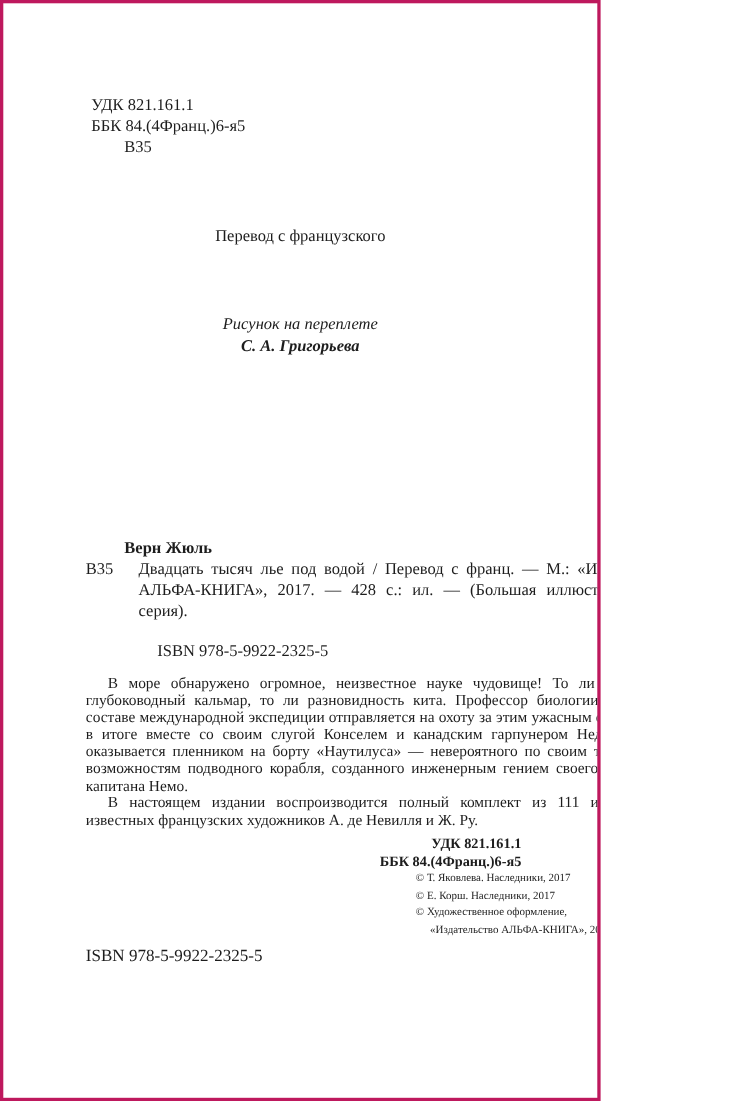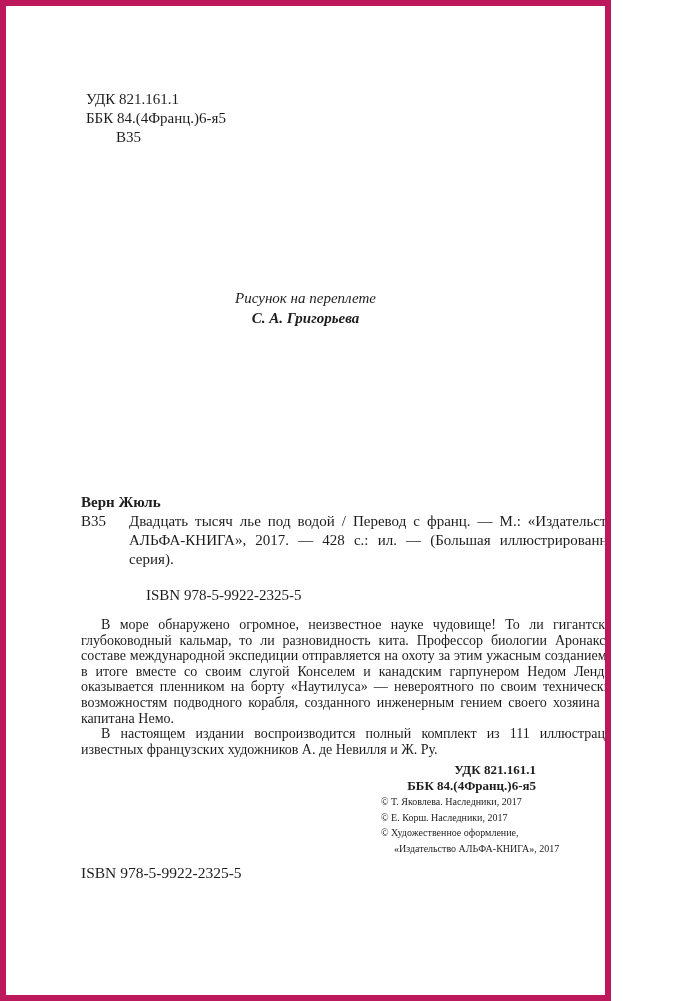--- a/index.html
+++ b/index.html
@@ -3,24 +3,24 @@
 <meta charset="utf-8">
 <style>
   * { margin: 0; padding: 0; box-sizing: border-box; }
   html, body { background: #ffffff; }
   body {
     font-family: "Liberation Serif", "DejaVu Serif", serif;
     color: #1d1d1d;
   }
   .page {
     position: relative;
-    width: 611px;
+    width: 546px;
     height: 1001px;
     background: #ffffff;
-    border: 6px solid #be185d;
+    border: 3px solid #be185d;
     overflow: hidden;
   }
 
   
   .codes-top {
     position: absolute;
     left: 80px;
     top: 84px;
     font-size: 15px;
     line-height: 19px;
@@ -45,20 +45,21 @@
   
   .catalog {
     position: absolute;
     left: 75px;
     top: 487px;
     width: 540px;
     font-size: 15px;
     line-height: 19px;
   }
   .catalog .author {
+    margin-left: 35px;
     font-weight: bold;
   }
   .catalog .entry-row { position: relative; }
   .catalog .entry-sign {
     position: absolute;
     left: 0;
     top: 0;
   }
   .catalog .entry-text {
     margin-left: 48px;
@@ -118,20 +119,21 @@
 
 <div class="page">
 
   <div class="codes-top">
     <div>УДК 821.161.1</div>
     <div>ББК 84.(4Франц.)6-я5</div>
     <div class="author-sign">В35</div>
   </div>
 
   <div class="center-block translation-block">
+    <div>Перевод с французского</div>
   </div>
 
   <div class="center-block cover-block">
     <div>Рисунок на переплете</div>
     <div class="bold">С. А. Григорьева</div>
   </div>
 
   <div class="catalog">
     <div class="author">Верн Жюль</div>
     <div class="entry-row">

